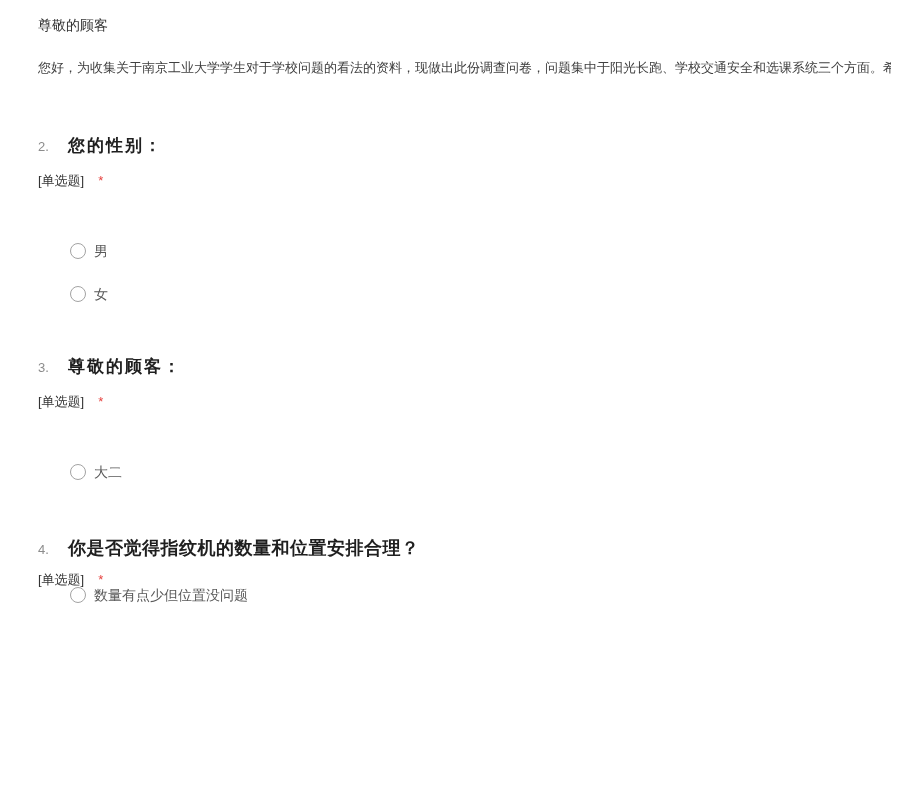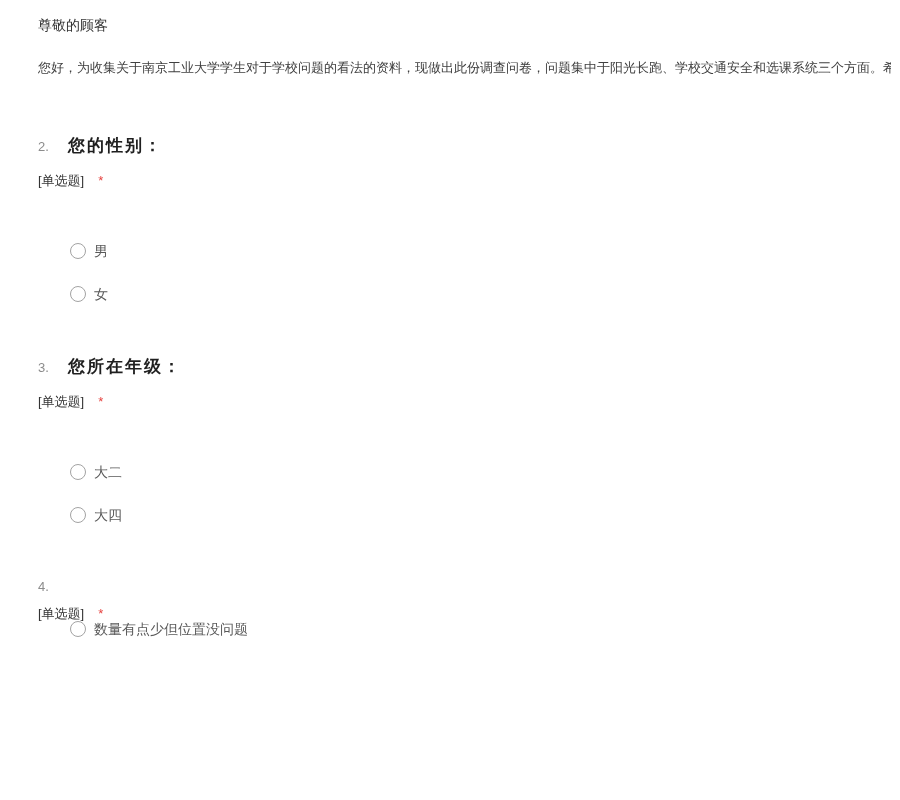--- a/index.html
+++ b/index.html
@@ -121,40 +121,37 @@
       <div class="option">
         <span class="radio"></span>
         <span class="option-label">女</span>
       </div>
     </div>
   </div>
 
   <div class="question q3">
     <div class="q-title-row">
       <span class="q-num">3.</span>
-      <span class="q-title serif">您所在年级：</span>
+      <span class="q-title serif">尊敬的顾客：</span>
     </div>
     <div class="q-meta">
       <span>[单选题]</span><span class="required">*</span>
     </div>
     <div class="options">
       <div class="option">
         <span class="radio"></span>
         <span class="option-label">大二</span>
       </div>
-      <div class="option">
-        <span class="radio"></span>
-        <span class="option-label">大四</span>
-      </div>
     </div>
   </div>
 
   <div class="question q4">
     <div class="q-title-row">
       <span class="q-num">4.</span>
+      <span class="q-title sans">你是否觉得指纹机的数量和位置安排合理？</span>
     </div>
     <div class="q-meta">
       <span>[单选题]</span><span class="required">*</span>
     </div>
     <div class="options">
       <div class="option">
         <span class="radio"></span>
         <span class="option-label">数量有点少但位置没问题</span>
       </div>
     </div>

